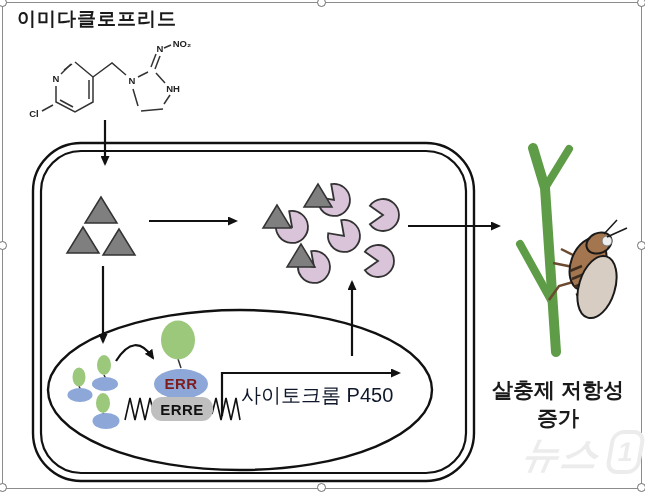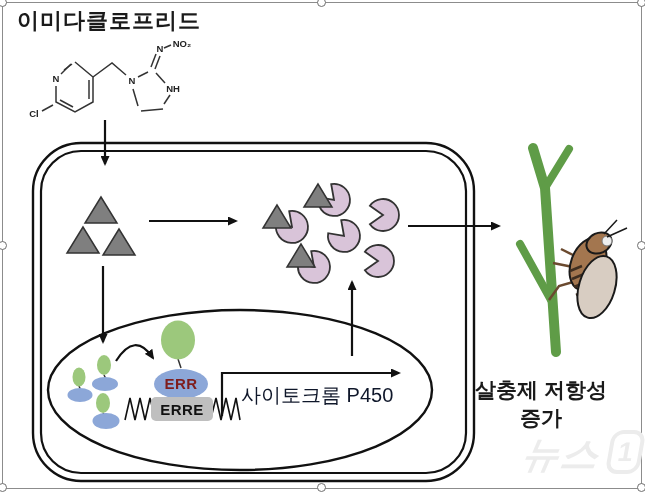--- a/index.html
+++ b/index.html
@@ -10,29 +10,29 @@
   .frame{
     position:absolute;left:2px;top:2px;right:3px;bottom:3px;
     border:1px solid #8c8c8c;pointer-events:none;
   }
   .handle{
     position:absolute;width:9px;height:9px;border-radius:50%;
     background:#fff;border:1.5px solid #6e6e6e;box-sizing:border-box;z-index:30;
   }
   svg.diagram{position:absolute;left:0;top:0;z-index:5;}
   .label{position:absolute;color:#1a1a1a;z-index:10;white-space:nowrap;}
-  .title{left:17px;top:6px;font-size:22px;font-weight:600;letter-spacing:1px;}
+  .title{left:17px;top:6px;font-size:19px;font-weight:600;letter-spacing:1px;}
   .gene{left:241px;top:382px;font-size:20px;font-weight:500;color:#0f172a;}
-  .outcome{left:458px;top:376px;width:166px;text-align:center;font-size:21px;
+  .outcome{left:475px;top:376px;width:166px;text-align:center;font-size:21px;
            font-weight:600;line-height:1.35;}
   .err-label{left:154px;top:375px;width:54px;text-align:center;font-size:15px;
              font-weight:bold;color:#7f1d1d;letter-spacing:.5px;}
   .erre-box{
     position:absolute;left:151px;top:397px;width:62px;height:24px;z-index:9;
-    background:#bfbfbf;border-radius:5px;display:flex;align-items:center;
+    background:#bfbfbf;border-radius:11px;display:flex;align-items:center;
     justify-content:center;font-size:15px;font-weight:bold;color:#111;
     letter-spacing:.5px;
   }
   .watermark{
     position:absolute;left:522px;top:430px;z-index:8;display:flex;
     align-items:center;transform:skewX(-10deg);color:#ececec;
   }
   .watermark .wm-text{font-size:37px;font-weight:bold;font-style:italic;letter-spacing:2px;}
   .watermark .wm-one{
     width:34px;height:44px;border:4px solid #ececec;border-radius:12px;

